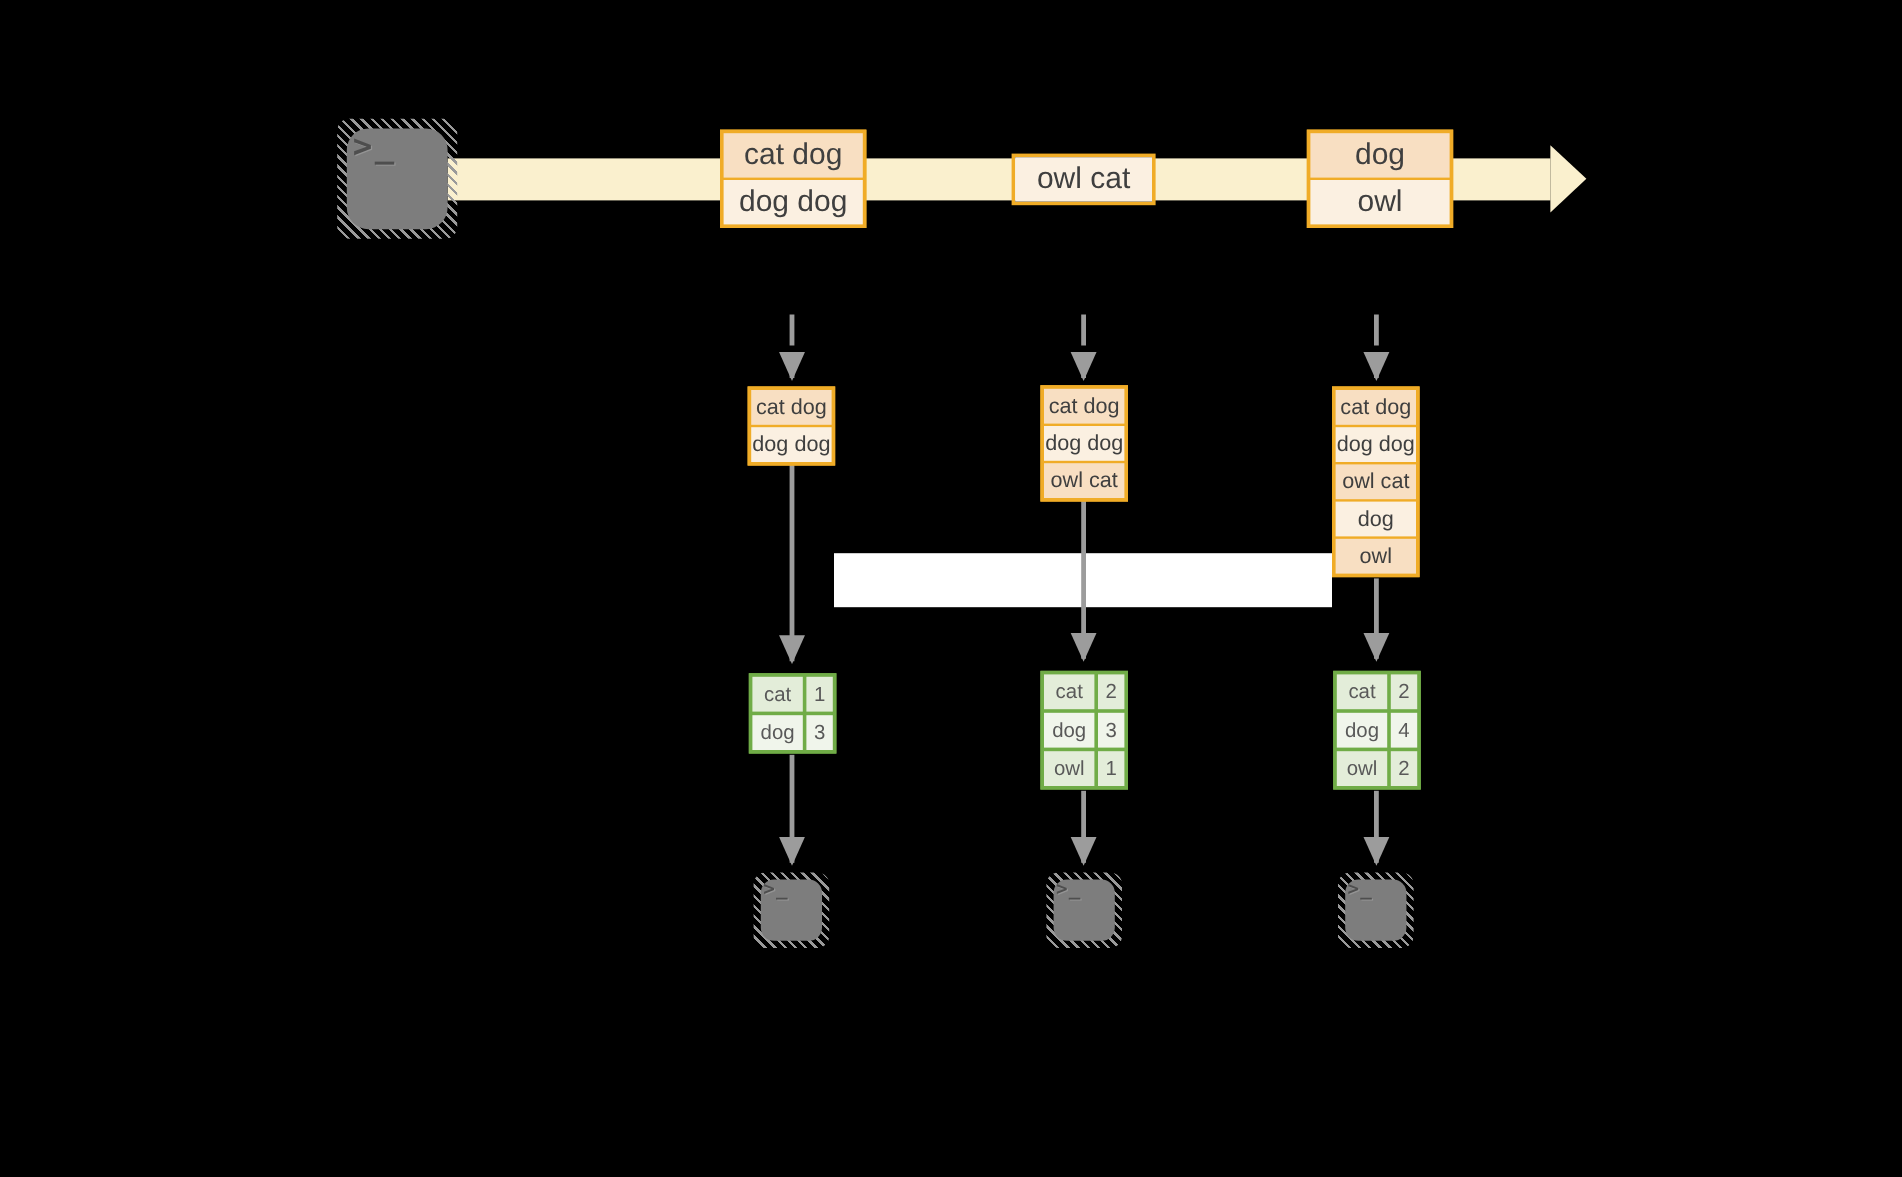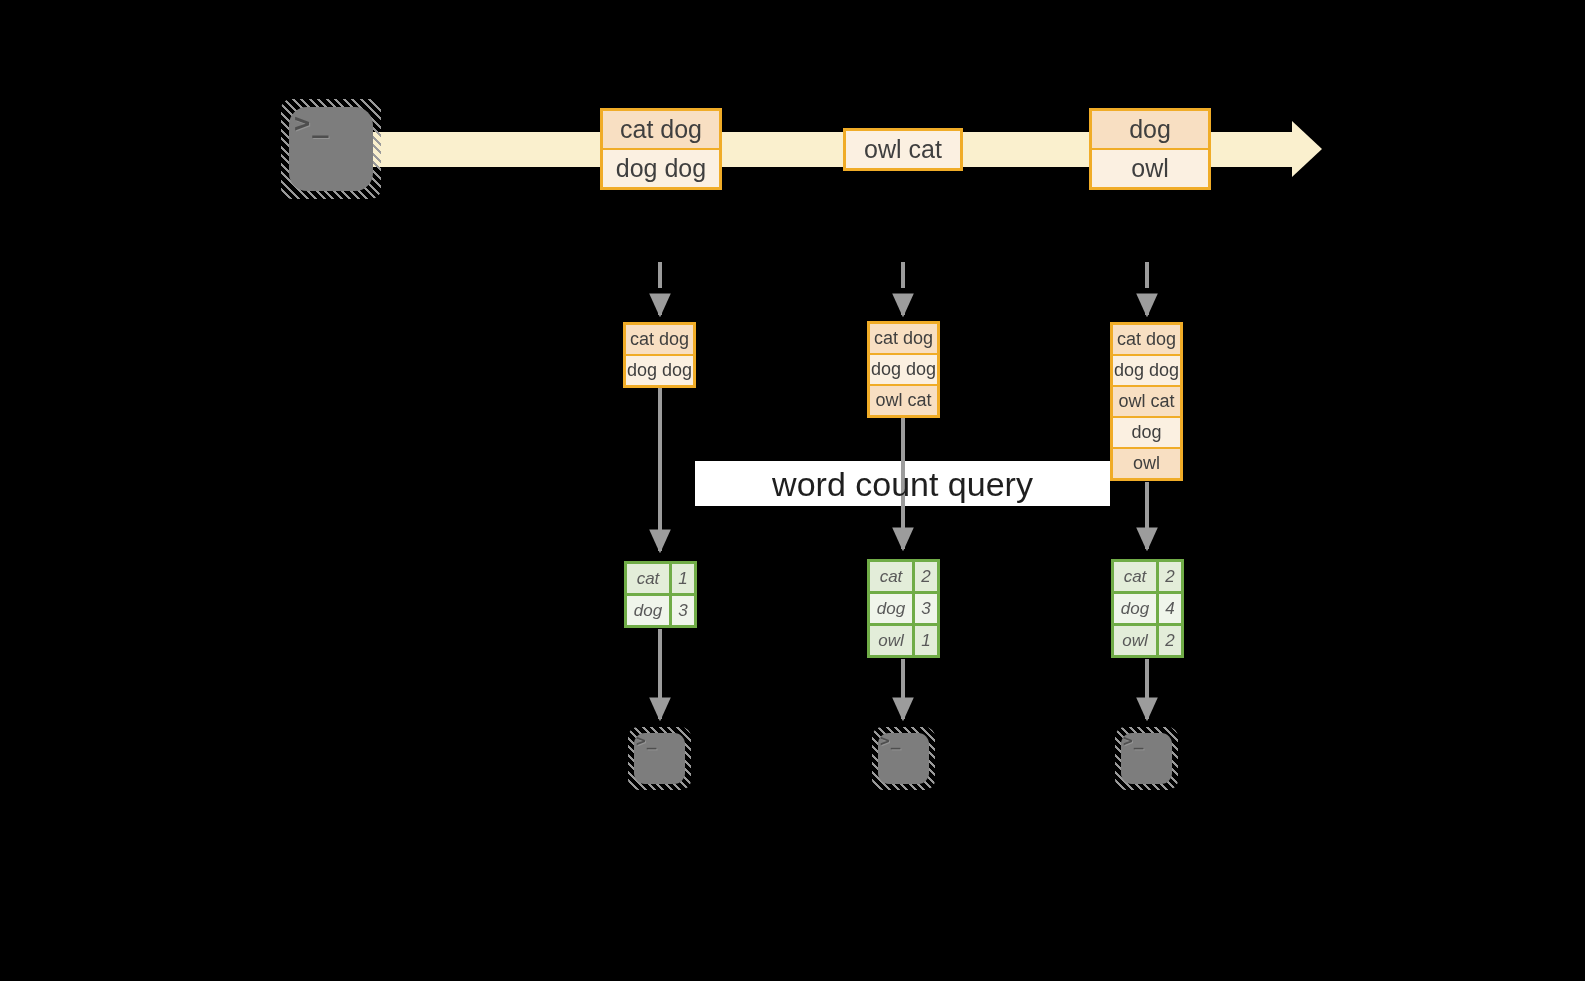--- a/index.html
+++ b/index.html
@@ -70,21 +70,21 @@
   }
 
   
   .gtable{
     display:grid;grid-template-columns:42px 22px;grid-auto-rows:29px;gap:3px;
     box-sizing:content-box;background:var(--green,#70AC47);border:3px solid var(--green,#70AC47);
   }
   .grow{display:contents;}
   .gcell{
     display:flex;align-items:center;justify-content:center;
-    font-size:17px;color:#595959;font-style:italic;
+    font-size:17px;color:#595959;
   }
   .grow:nth-child(odd)>.gcell{background:var(--green_cell_dark,#E3EDD9);}
   .grow:nth-child(even)>.gcell{background:var(--green_cell_light,#F0F5EB);}
   .gtable1{left:624px;top:561px;}
   .gtable2{left:867px;top:559px;}
   .gtable3{left:1111px;top:559px;}
 
   .term-out1{left:628px;top:727px;}
   .term-out2{left:872px;top:727px;}
   .term-out3{left:1115px;top:727px;}
@@ -146,21 +146,20 @@
     <div class="ocell">owl cat</div>
   </div>
   <div class="node obox stack stack3">
     <div class="ocell">cat dog</div>
     <div class="ocell">dog dog</div>
     <div class="ocell">owl cat</div>
     <div class="ocell">dog</div>
     <div class="ocell">owl</div>
   </div>
 
-  <div class="node query-text">word count query</div>
 
   <div class="node gtable gtable1">
     <div class="grow">
       <div class="gcell">cat</div>
       <div class="gcell">1</div>
     </div>
     <div class="grow">
       <div class="gcell">dog</div>
       <div class="gcell">3</div>
     </div>

